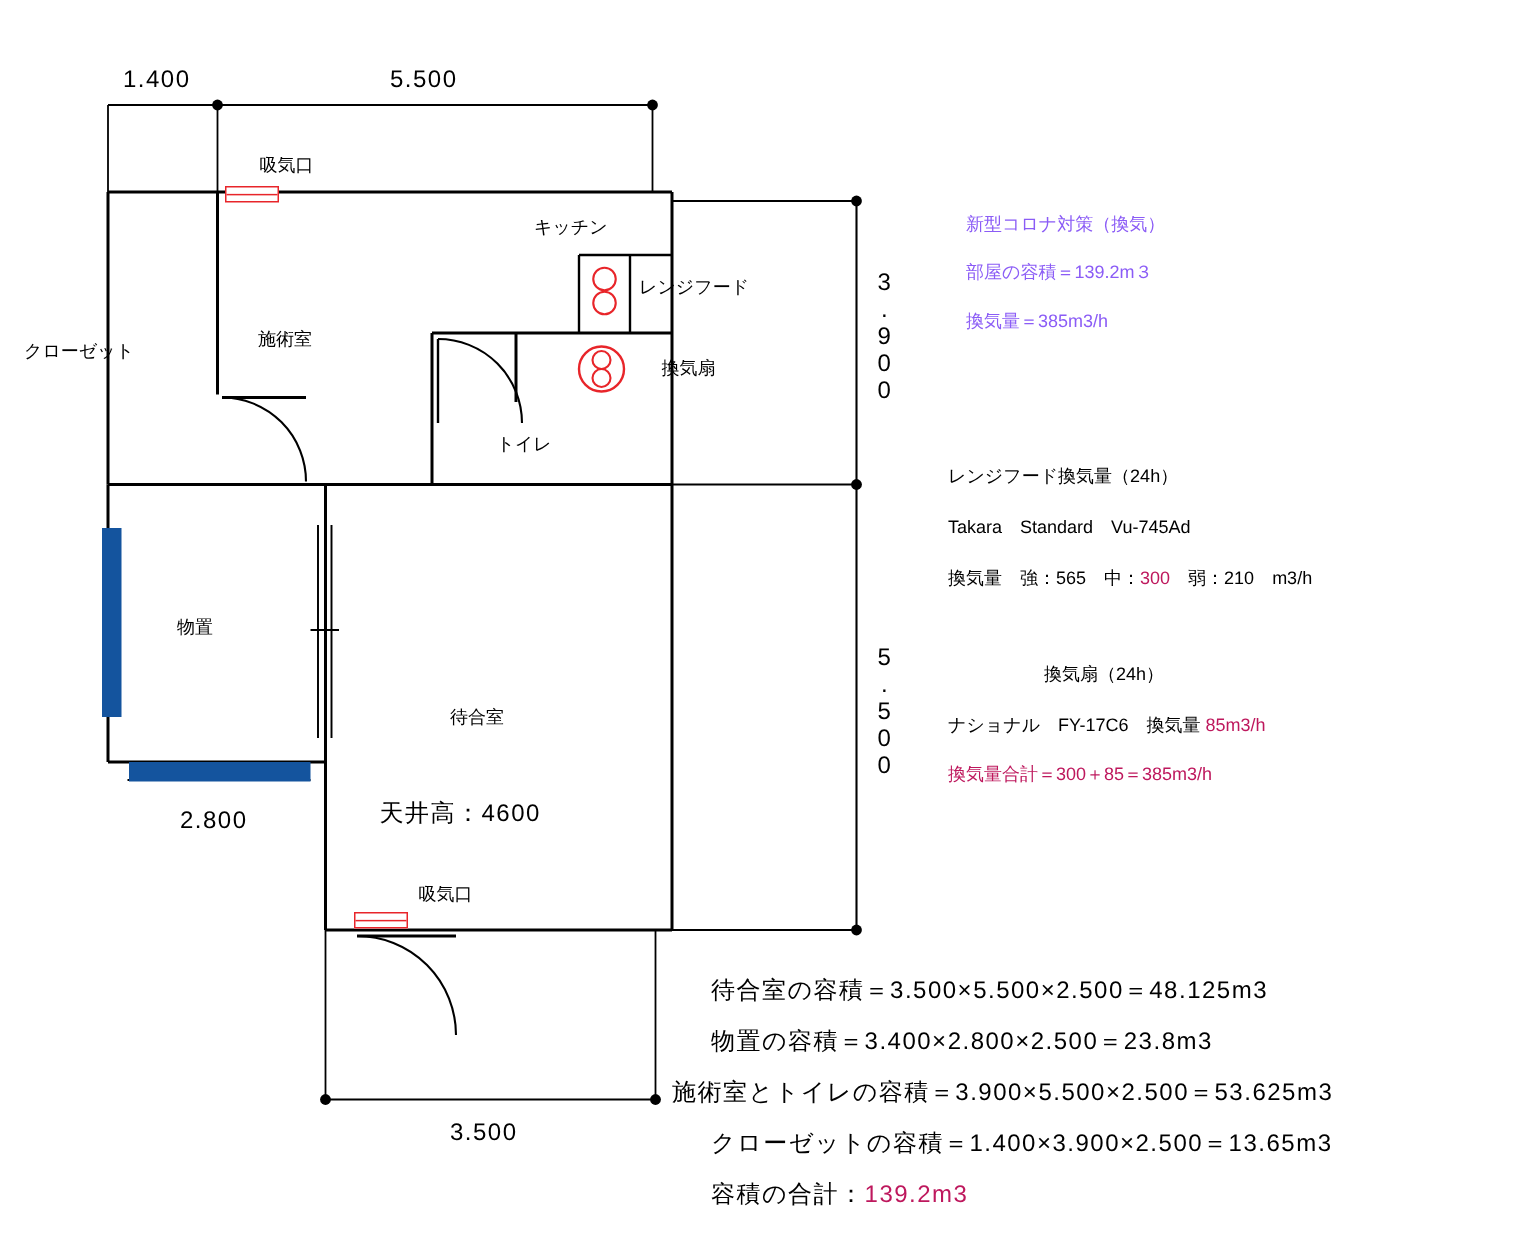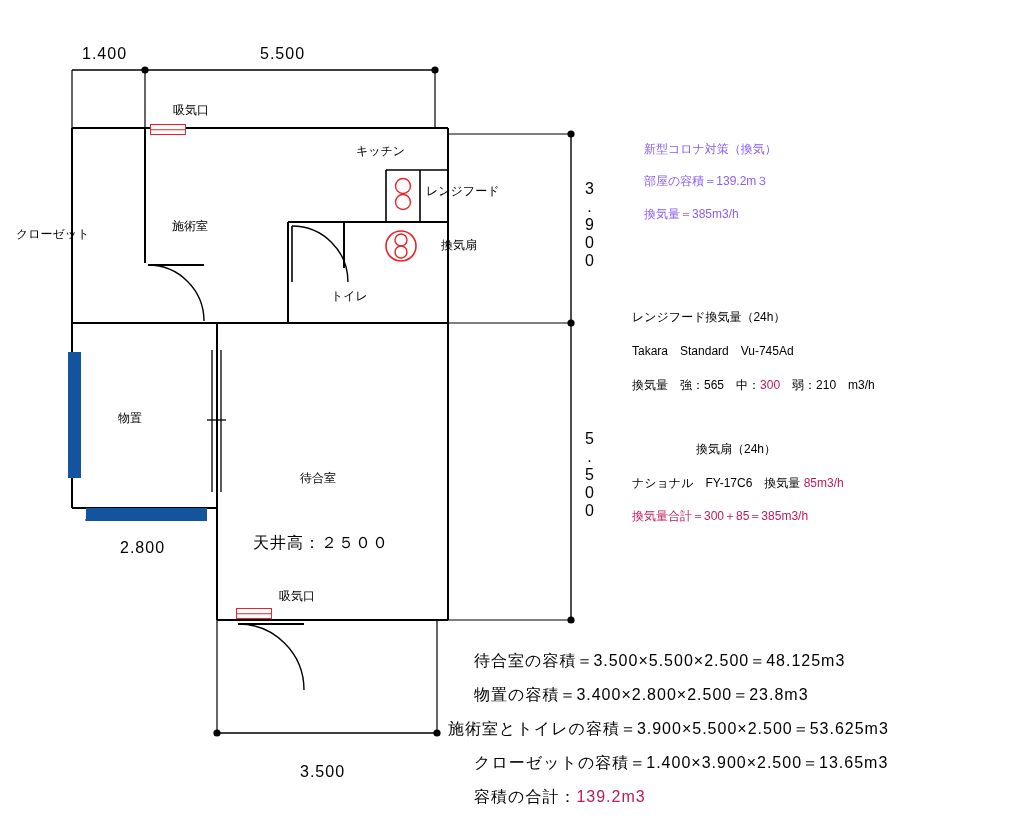--- a/index.html
+++ b/index.html
@@ -154,34 +154,34 @@
   <div class="vent-rect" style="left:236px; top:608px; width:36px; height:11px;"></div>
 
   <div class="blue-bar" style="left:68px; top:352px; width:13px; height:126px;"></div>
   <div class="blue-bar" style="left:86px; top:508px; width:121px; height:13px;"></div>
 
   <div class="txt dim-text" style="left:82px; top:46px;">1.400</div>
   <div class="txt dim-text" style="left:260px; top:46px;">5.500</div>
   <div class="vert-text" style="left:580px; top:180px;">3.900</div>
   <div class="vert-text" style="left:580px; top:430px;">5.500</div>
   <div class="txt dim-text" style="left:120px; top:540px;">2.800</div>
-  <div class="txt dim-text" style="left:300px; top:748px;margin-top:16px;">3.500</div>
+  <div class="txt dim-text" style="left:300px; top:748px;">3.500</div>
 
   <div class="txt" style="left:16px; top:228px;">クローゼット</div>
   <div class="txt" style="left:172px; top:220px;">施術室</div>
   <div class="txt" style="left:356px; top:145px;">キッチン</div>
   <div class="txt" style="left:331px; top:290px;">トイレ</div>
   <div class="txt" style="left:118px; top:412px;">物置</div>
   <div class="txt" style="left:300px; top:472px;">待合室</div>
 
   <div class="txt" style="left:173px; top:104px;">吸気口</div>
   <div class="txt" style="left:279px; top:590px;">吸気口</div>
   <div class="txt" style="left:426px; top:185px;">レンジフード</div>
   <div class="txt" style="left:441px; top:239px;">換気扇</div>
-  <div class="txt dim-text" style="left:253px; top:535px;">天井高：２５００</div>
+  <div class="txt dim-text" style="left:253px; top:535px;">天井高：4600</div>
 
   <div class="txt red" style="left:644px; top:143px;">新型コロナ対策（換気）</div>
   <div class="txt red" style="left:644px; top:175px;">部屋の容積＝139.2m３</div>
   <div class="txt red" style="left:644px; top:208px;">換気量＝385m3/h</div>
 
   <div class="txt" style="left:632px; top:311px;">レンジフード換気量（24h）</div>
   <div class="txt" style="left:632px; top:345px;">Takara　Standard　Vu-745Ad</div>
   <div class="txt" style="left:632px; top:379px;">
     <span>換気量　強：565　中：</span><span class="blue">300</span><span>　弱：210　m3/h</span>
   </div>

